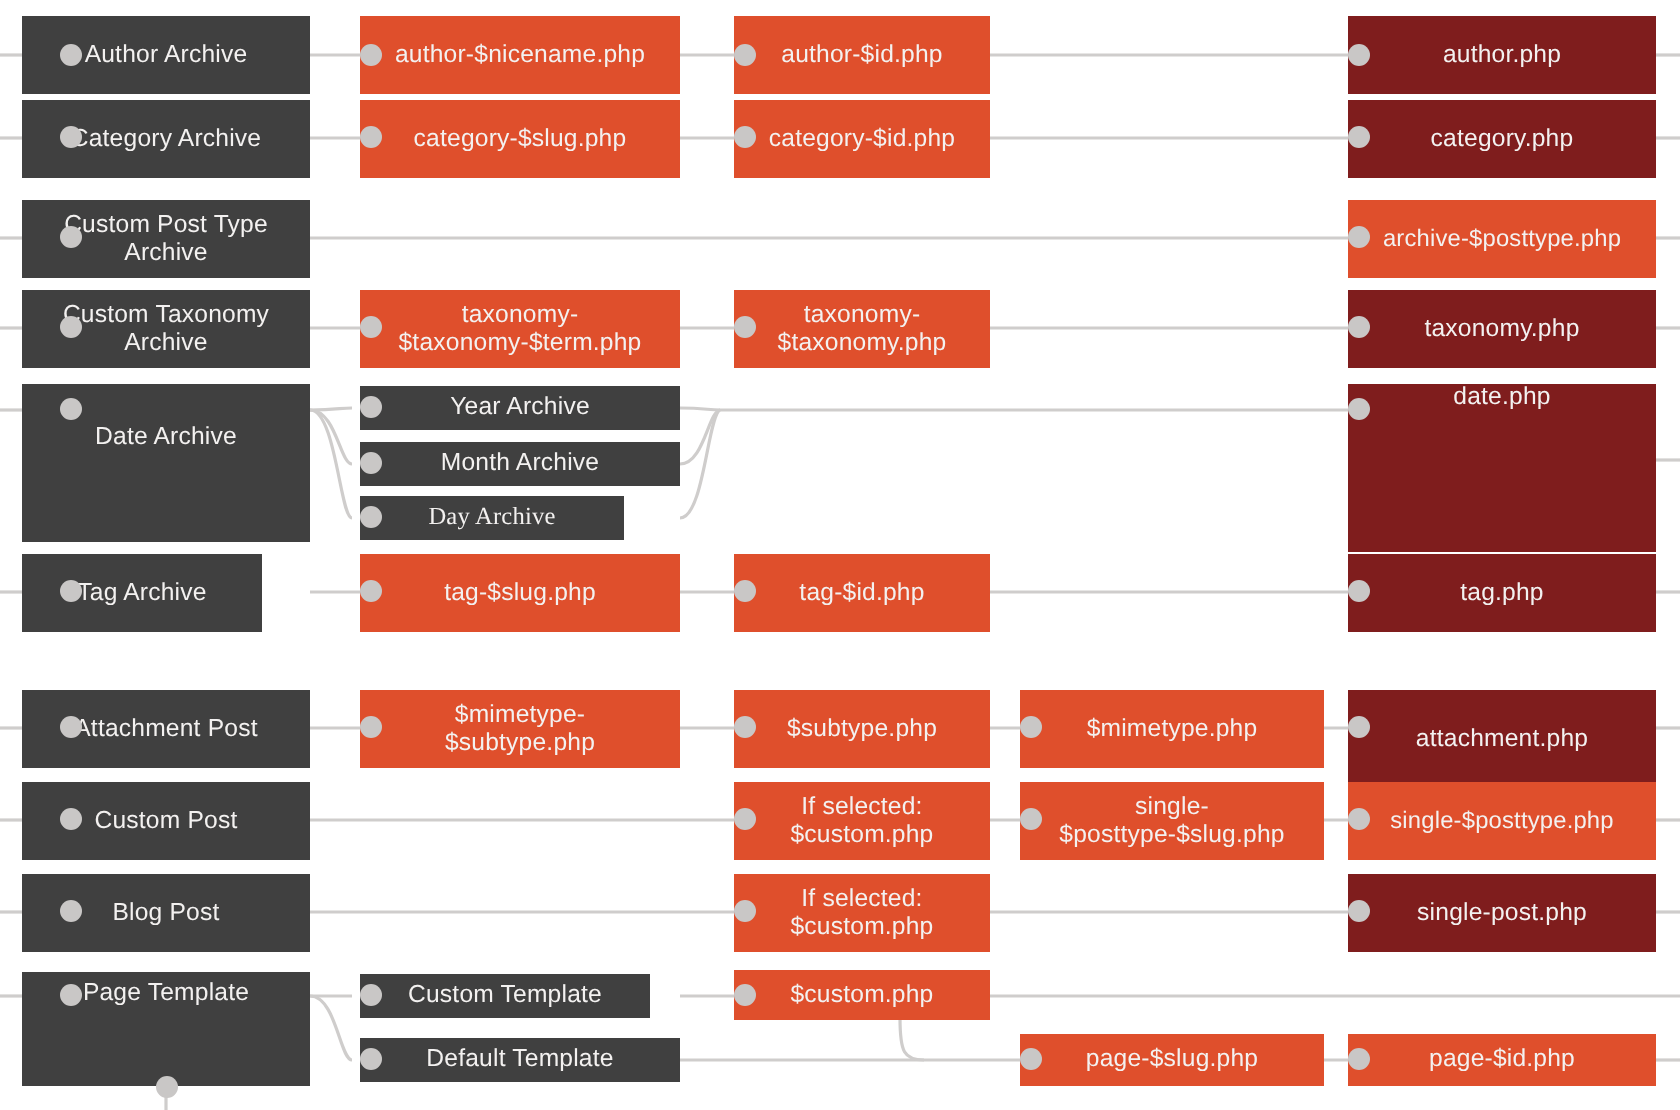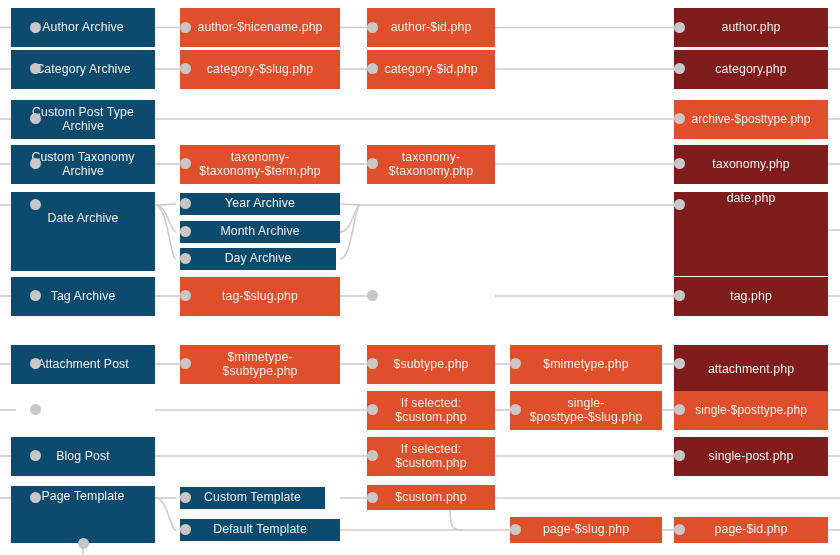--- a/index.html
+++ b/index.html
@@ -11,21 +11,21 @@
   .node{
     position:absolute;box-sizing:border-box;
     display:flex;align-items:center;justify-content:center;
     text-align:center;color:#f3f1f0;
     font-size:12.3px;line-height:13.2px;
     letter-spacing:.1px;
     padding:2px 5px;
     overflow:hidden;
     white-space:pre-line;
   }
-  .node.gray{background:#0c4a6e;}
+  .node.gray{background:#404040;}
   .node.orange{background:#df4f2c;}
   .node.teal{background:#7f1d1d;}
   .node.tight{font-size:11.9px;line-height:12.4px;}
   .dot{
     position:absolute;width:11px;height:11px;border-radius:50%;
     background:#c9c7c6;box-sizing:border-box;
   }
 </style>
 </head>
 <body>
@@ -154,32 +154,33 @@
 
   <div class="node gray" style="left:11px;top:192px;width:144px;height:79px;align-items:flex-start;padding-top:20px;">Date Archive</div>
   <div class="dot" style="left:30px;top:199px;"></div>
 
   <div class="node gray" style="left:180px;top:193px;width:160px;height:22px;">Year Archive</div>
   <div class="dot" style="left:180px;top:198px;"></div>
 
   <div class="node gray" style="left:180px;top:221px;width:160px;height:22px;">Month Archive</div>
   <div class="dot" style="left:180px;top:226px;"></div>
 
-  <div class="node gray" style="left:180px;top:248px;width:156px;height:22px;">Day Archive</div>
+  <div class="node gray" style="left:180px;top:248px;width:132px;height:22px;font-family:Liberation Serif, serif;">Day Archive</div>
   <div class="dot" style="left:180px;top:253px;"></div>
 
   <div class="node teal" style="left:674px;top:192px;width:154px;height:84px;align-items:flex-start;padding-top:0;">date.php</div>
   <div class="dot" style="left:674px;top:199px;"></div>
 
-  <div class="node gray" style="left:11px;top:277px;width:144px;height:39px;text-align:right;">Tag Archive</div>
+  <div class="node gray" style="left:11px;top:277px;width:120px;height:39px;text-align:right;">Tag Archive</div>
   <div class="dot" style="left:30px;top:290px;"></div>
 
   <div class="node orange" style="left:180px;top:277px;width:160px;height:39px;">tag-$slug.php</div>
   <div class="dot" style="left:180px;top:290px;"></div>
 
+  <div class="node orange" style="left:367px;top:277px;width:128px;height:39px;">tag-$id.php</div>
   <div class="dot" style="left:367px;top:290px;"></div>
 
   <div class="node teal" style="left:674px;top:277px;width:154px;height:39px;">tag.php</div>
   <div class="dot" style="left:674px;top:290px;"></div>
 
   <div class="node gray" style="left:11px;top:345px;width:144px;height:39px;">Attachment Post</div>
   <div class="dot" style="left:30px;top:358px;"></div>
 
   <div class="node orange" style="left:180px;top:345px;width:160px;height:39px;">$mimetype-
 $subtype.php</div>
@@ -187,20 +188,21 @@
 
   <div class="node orange" style="left:367px;top:345px;width:128px;height:39px;">$subtype.php</div>
   <div class="dot" style="left:367px;top:358px;"></div>
 
   <div class="node orange" style="left:510px;top:345px;width:152px;height:39px;">$mimetype.php</div>
   <div class="dot" style="left:510px;top:358px;"></div>
 
   <div class="node teal" style="left:674px;top:345px;width:154px;height:49px;">attachment.php</div>
   <div class="dot" style="left:674px;top:358px;"></div>
 
+  <div class="node gray" style="left:11px;top:391px;width:144px;height:39px;">Custom Post</div>
   <div class="dot" style="left:30px;top:404px;"></div>
 
   <div class="node orange" style="left:367px;top:391px;width:128px;height:39px;">If selected:
 $custom.php</div>
   <div class="dot" style="left:367px;top:404px;"></div>
 
   <div class="node orange" style="left:510px;top:391px;width:152px;height:39px;">single-
 $posttype-$slug.php</div>
   <div class="dot" style="left:510px;top:404px;"></div>
 

